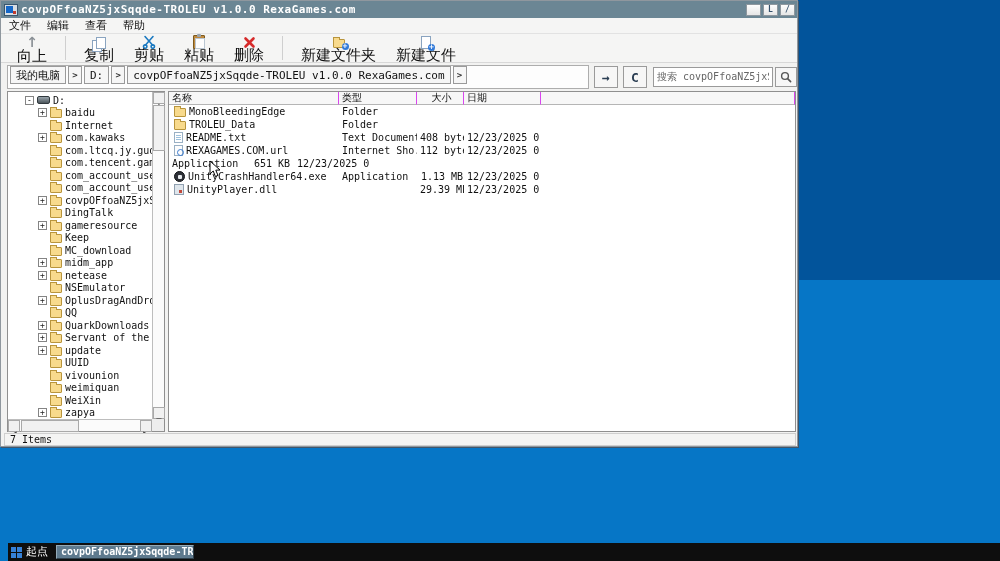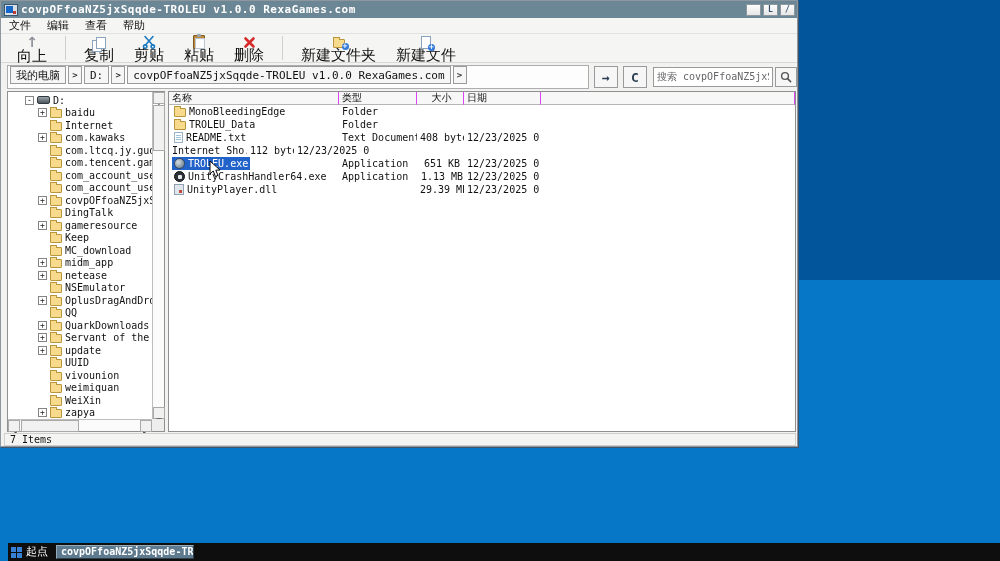--- a/index.html
+++ b/index.html
@@ -397,29 +397,29 @@
       <div class="lrow">
         <div class="cell c-name"><span class="namewrap">
               <span class="fico doc-ico"></span>
               <span>README.txt</span>
             </span></div>
         <div class="cell c-type">Text Document</div>
         <div class="cell c-size">408 bytes</div>
         <div class="cell c-date">12/23/2025 0...</div>
       </div>
       <div class="lrow">
+        <div class="cell c-name"><span class="namewrap">
+              <span class="fico url-ico"></span>
+              <span>REXAGAMES.COM.url</span>
+            </span></div>
         <div class="cell c-type">Internet Sho...</div>
         <div class="cell c-size">112 bytes</div>
         <div class="cell c-date">12/23/2025 0...</div>
       </div>
       <div class="lrow">
-        <div class="cell c-name"><span class="namewrap selected">
-              <span class="fico appc-ico"></span>
-              <span>TROLEU.exe</span>
-            </span></div>
         <div class="cell c-type">Application</div>
         <div class="cell c-size">651 KB</div>
         <div class="cell c-date">12/23/2025 0...</div>
       </div>
       <div class="lrow">
         <div class="cell c-name"><span class="namewrap">
               <span class="fico unity-ico"></span>
               <span>UnityCrashHandler64.exe</span>
             </span></div>
         <div class="cell c-type">Application</div>

